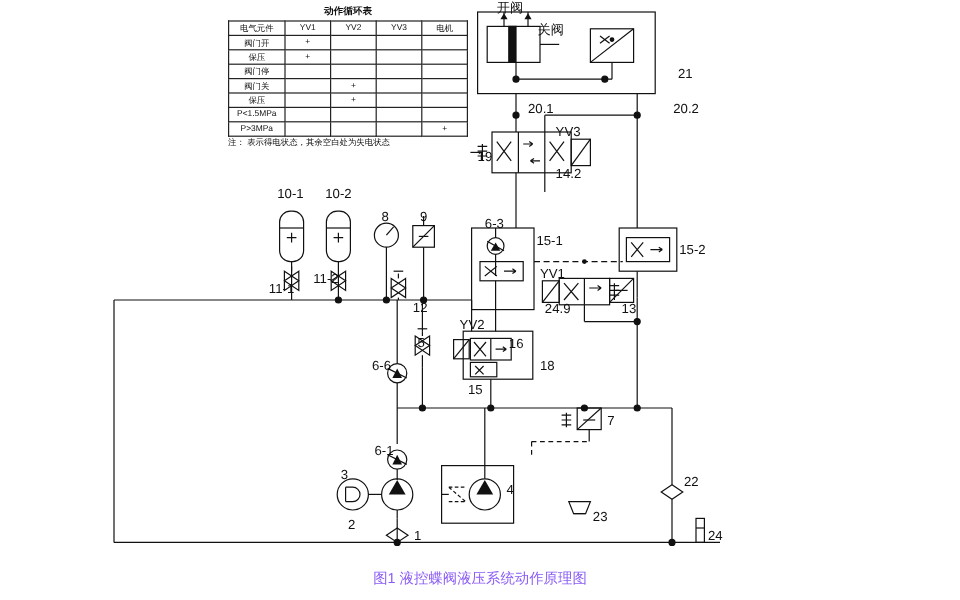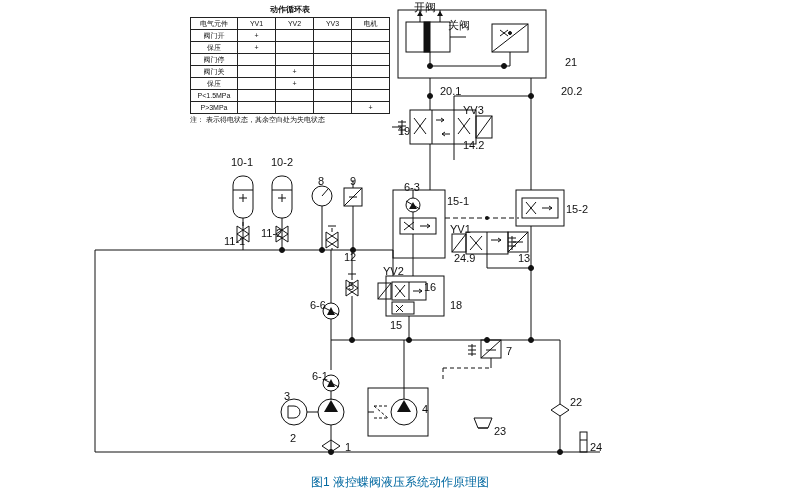--- a/index.html
+++ b/index.html
@@ -23,21 +23,21 @@
     color: #111;
     white-space: nowrap;
     line-height: 1;
   }
   .caption {
     position: absolute;
     left: 0;
     width: 800px;
     text-align: center;
     font-size: 12px;
-    color: #0369a1;
+    color: #8b5cf6;
   }
   
   #cycle-table {
     position: absolute;
     left: 190px;
     top: 4px;
     width: 200px;
     font-size: 7px;
     color: #111;
   }

